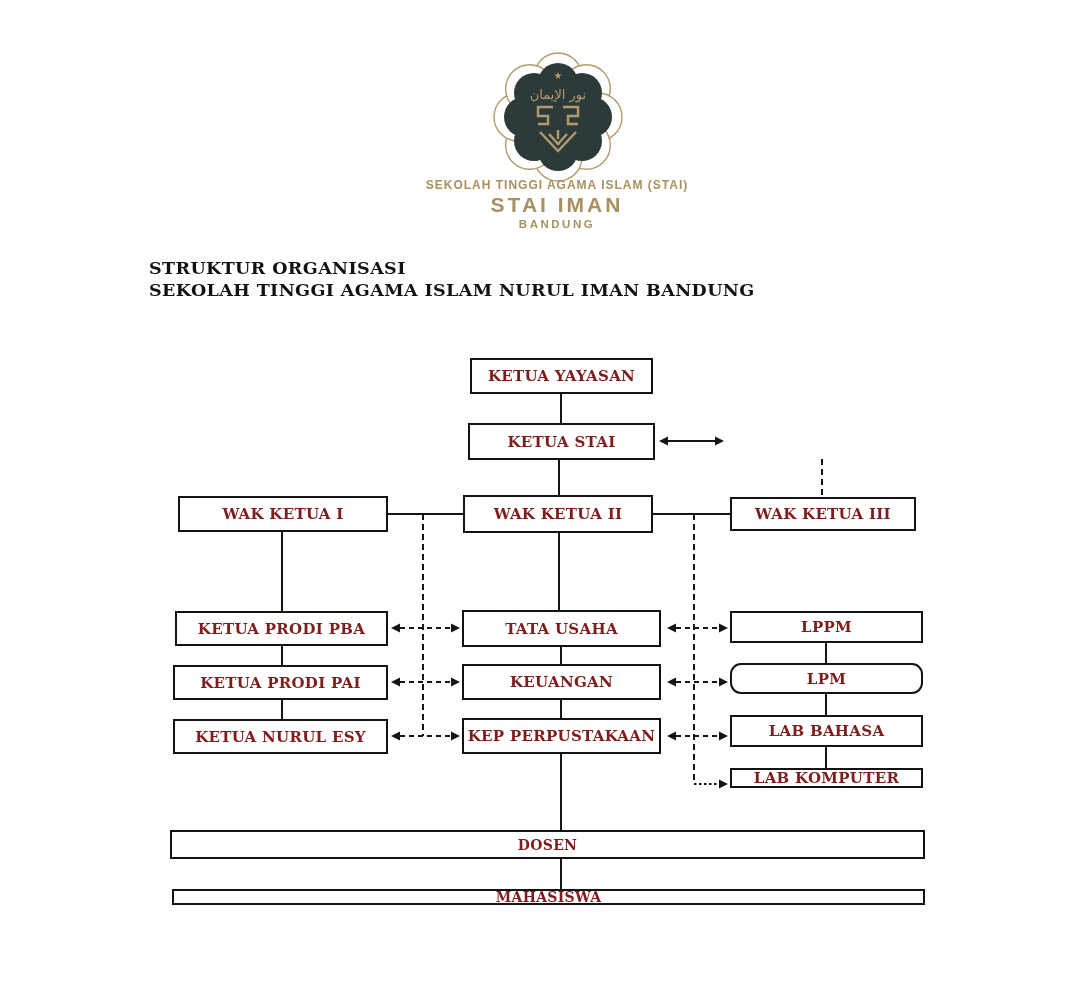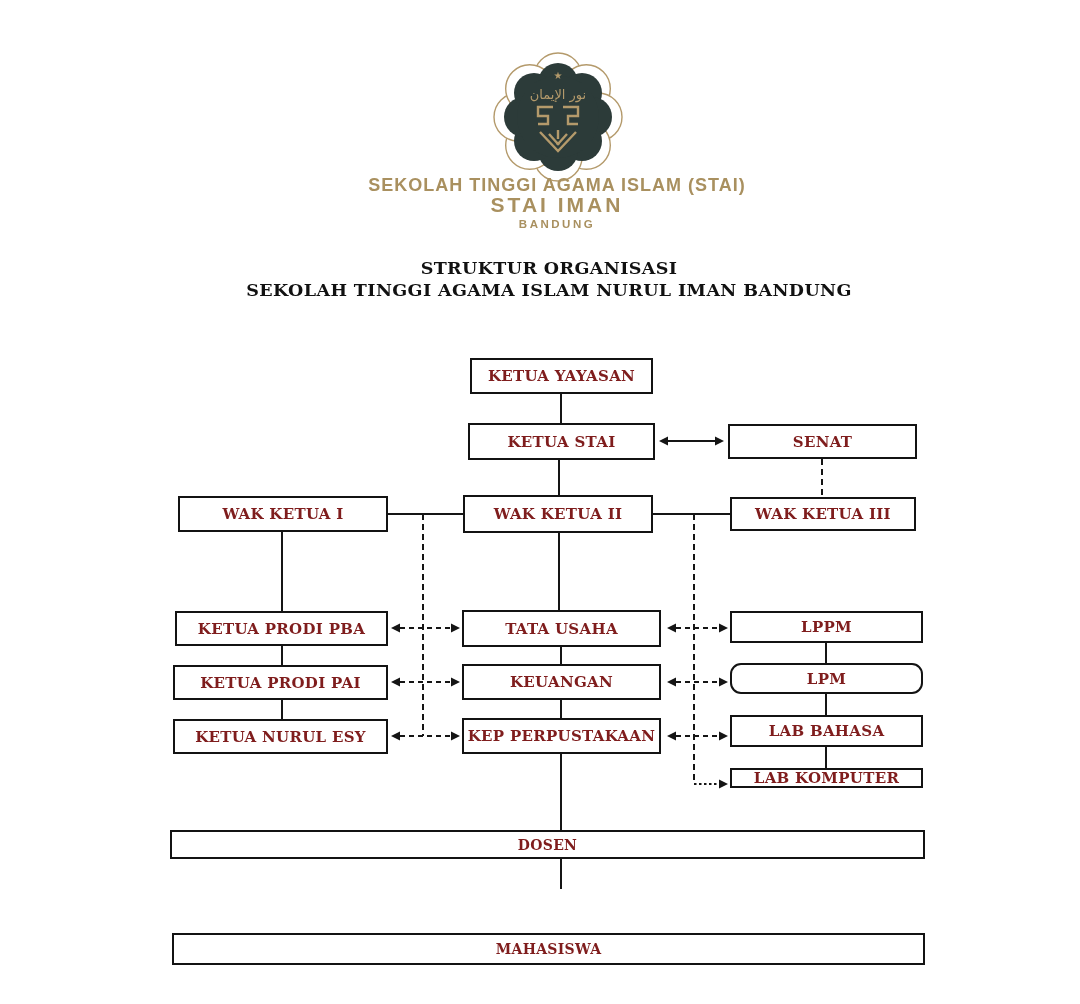--- a/index.html
+++ b/index.html
@@ -2,25 +2,25 @@
 <html><head>
 <meta charset="utf-8">
 <style>
   html,body{margin:0;padding:0;background:#ffffff;}
   .canvas{position:relative;width:1080px;height:1004px;background:#ffffff;overflow:hidden;
           font-family:"DejaVu Serif",serif;}
   
   .logo-svg{position:absolute;left:493px;top:52px;width:130px;height:130px;}
   .logo-text{position:absolute;left:157px;top:178px;width:800px;text-align:center;
              font-family:"Liberation Sans",sans-serif;color:#a9905f;font-weight:bold;}
-  .logo-line1{font-size:18px;letter-spacing:1px;line-height:15px;}
+  .logo-line1{font-size:12px;letter-spacing:1px;line-height:15px;}
   .logo-line2{font-size:21px;letter-spacing:3px;line-height:24px;}
   .logo-line3{font-size:11.5px;letter-spacing:2.5px;line-height:14px;}
   
-  .title-block{position:absolute;left:149px;top:257px;width:800px;text-align:center;
+  .title-block{position:absolute;left:149px;top:257px;width:800px;text-align:left;
                color:#111;font-weight:bold;}
   .title-line{font-size:17.5px;letter-spacing:.4px;line-height:22px;}
   
   .wires{position:absolute;left:0;top:0;width:1080px;height:1004px;}
   .wires path{stroke:#151515;stroke-width:2;fill:none;}
   .wires path.dash{stroke-dasharray:6 4;}
   .wires path.dash2{stroke-dasharray:5 4;}
   .wires path.dot{stroke-dasharray:2.5 2.5;}
   .wires polygon{fill:#151515;stroke:none;}
   
@@ -38,21 +38,21 @@
   .n-pai    {left:173px;top:665px;width:215px;height:35px;}
   .n-esy    {left:173px;top:719px;width:215px;height:35px;}
   .n-tata   {left:462px;top:610px;width:199px;height:37px;}
   .n-keu    {left:462px;top:664px;width:199px;height:36px;}
   .n-kep    {left:462px;top:718px;width:199px;height:36px;}
   .n-lppm   {left:730px;top:611px;width:193px;height:32px;}
   .n-lpm    {left:730px;top:663px;width:193px;height:31px;border-radius:11px;}
   .n-labb   {left:730px;top:715px;width:193px;height:32px;}
   .n-labk   {left:730px;top:768px;width:193px;height:20px;}
   .n-dosen  {left:170px;top:830px;width:755px;height:29px;}
-  .n-mhs    {left:172px;top:889px;width:753px;height:32px;margin-top:44px;}
+  .n-mhs    {left:172px;top:889px;width:753px;height:16px;}
 </style>
 </head>
 <body>
 
 <div class="canvas">
 
   <svg class="logo-svg" viewBox="0 0 130 130">
 
     <g fill="#ffffff" stroke="#b49a6b" stroke-width="1.4">
       <circle cx="65" cy="25" r="24"></circle>
@@ -143,21 +143,20 @@
     <path class="dash2" d="M676 736 H718"></path>
     <polygon points="667,736 676,731.5 676,740.5"></polygon>
     <polygon points="728,736 719,731.5 719,740.5"></polygon>
 
     <path class="dot" d="M694 784 H718"></path>
     <polygon points="728,784 719,779.5 719,788.5"></polygon>
   </svg>
 
   <div class="node n-yayasan">KETUA YAYASAN</div>
   <div class="node n-stai">KETUA STAI</div>
-  <div class="node n-senat">SENAT</div>
   <div class="node n-wak1">WAK KETUA I</div>
   <div class="node n-wak2">WAK KETUA II</div>
   <div class="node n-wak3">WAK KETUA III</div>
   <div class="node n-pba">KETUA PRODI PBA</div>
   <div class="node n-pai">KETUA PRODI PAI</div>
   <div class="node n-esy">KETUA NURUL ESY</div>
   <div class="node n-tata">TATA USAHA</div>
   <div class="node n-keu">KEUANGAN</div>
   <div class="node n-kep">KEP PERPUSTAKAAN</div>
   <div class="node n-lppm">LPPM</div>

